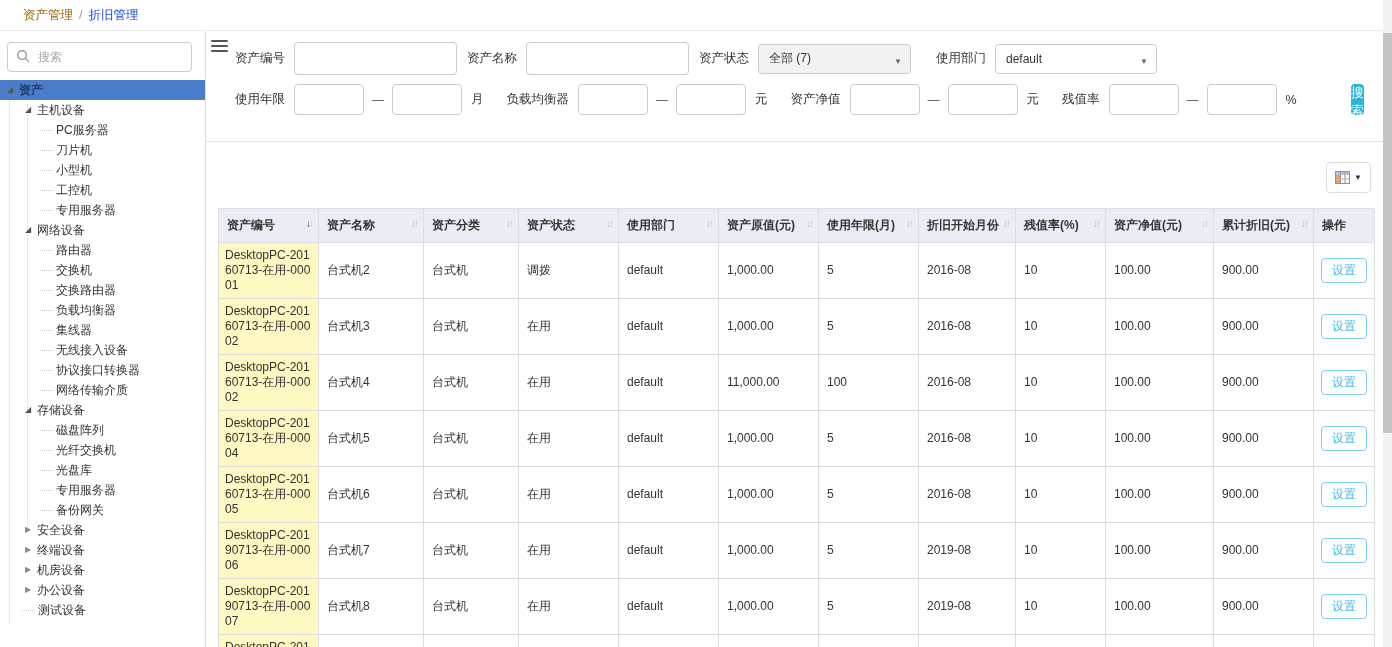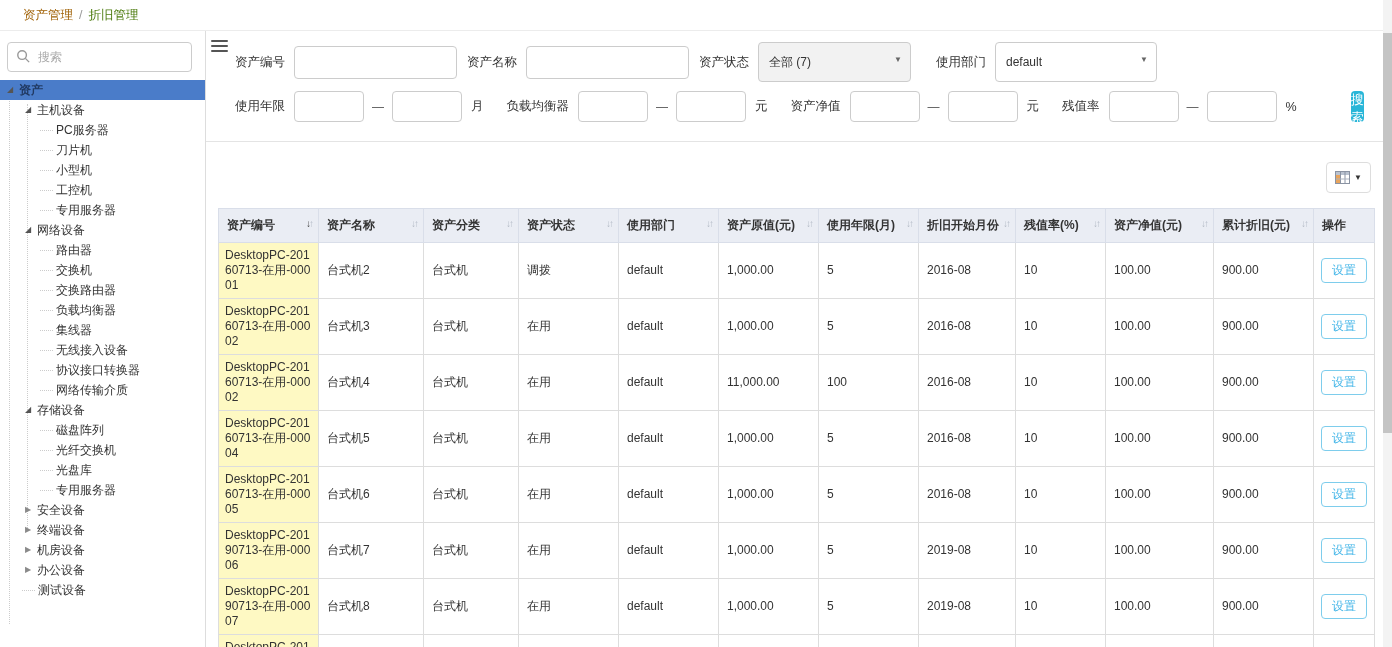--- a/index.html
+++ b/index.html
@@ -4,21 +4,21 @@
 <style>
   * { box-sizing: border-box; margin: 0; padding: 0; }
   html, body { width: 1392px; height: 647px; overflow: hidden; background: #fff;
     font-family: "Liberation Sans", "DejaVu Sans", sans-serif; color: #333; font-size: 12px; }
 
   
   .breadcrumb { height: 31px; line-height: 30px; padding-left: 23px; border-bottom: 1px solid #ececec;
     font-size: 12.5px; white-space: nowrap; }
   .breadcrumb a { color: #a16207; text-decoration: none; cursor: pointer; }
   .breadcrumb .sep { color: #999; margin: 0 6px; }
-  .breadcrumb .current { color: #4d7c0f; }
+  .breadcrumb .current { color: #1d4ed8; }
 
   .layout { display: flex; height: 616px; }
 
   
   .sidebar { width: 206px; flex: 0 0 206px; border-right: 1px solid #ddd; position: relative; overflow: hidden; }
   .search-box { position: absolute; left: 7px; top: 11px; width: 185px; height: 30px; }
   .search-box input { width: 100%; height: 30px; border: 1px solid #ccc; border-radius: 4px;
     padding: 0 8px 0 30px; font-size: 12px; color: #333; outline: none;
     font-family: "Liberation Sans", sans-serif; }
   .search-box input::placeholder { color: #aaa; }
@@ -42,21 +42,21 @@
   .hamburger { position: absolute; left: 5px; top: 9px; width: 17px; height: 13px; cursor: pointer; }
   .hamburger span { display: block; height: 2px; background: #555; margin-bottom: 3px; border-radius: 1px; }
 
   .filters { position: absolute; left: 29px; top: 11px; right: 40px; }
   .frow { display: flex; align-items: center; margin-bottom: 9px; flex-wrap: nowrap; }
   .flabel { font-size: 12.5px; color: #333; margin-right: 9px; white-space: nowrap; }
   .finput { border: 1px solid #ccc; border-radius: 4px; height: 33px; padding: 0 8px; font-size: 12px;
     outline: none; font-family: "Liberation Sans", sans-serif; background: #fff; }
   .finput.wide { width: 163px; }
   .finput.small { width: 70px; height: 31px; }
-  .fsel { position: relative; height: 40px; border: 1px solid #ccc; border-radius: 4px; background: #fff;
+  .fsel { position: relative; height: 30px; border: 1px solid #ccc; border-radius: 4px; background: #fff;
     display: flex; align-items: center; padding: 0 22px 0 10px; cursor: pointer; color: #333; }
   .fsel.grayed { background: #f2f2f2; }
   .fsel .caret { position: absolute; right: 8px; top: 12px; font-size: 8px; color: #666; }
   .fgroup { display: flex; align-items: center; margin-right: 10px; }
   .fgroup.gap-lg { margin-right: 25px; }
   .dash { margin: 0 8px; color: #555; }
   .funit { margin-left: 9px; margin-right: 13px; font-size: 12.5px; }
   .btn-search { margin-left: 31px; width: 50px; height: 31px; background: #29b6d8; color: #fff; border: none;
     border-radius: 4px; font-size: 13px; cursor: pointer; font-family: "Liberation Sans", sans-serif; }
 
@@ -180,20 +180,24 @@
           <span class="guide"></span>
           <span class="lbl">光纤交换机</span>
         </div>
         <div class="tree-row level-2 leaf">
           <span class="guide"></span>
           <span class="lbl">光盘库</span>
         </div>
         <div class="tree-row level-2 leaf">
           <span class="guide"></span>
           <span class="lbl">专用服务器</span>
+        </div>
+        <div class="tree-row level-2 leaf">
+          <span class="guide"></span>
+          <span class="lbl">备份网关</span>
         </div>
         <div class="tree-row level-1 collapsed">
           <span class="expander col">▶</span>
           <span class="lbl">安全设备</span>
         </div>
         <div class="tree-row level-1 collapsed">
           <span class="expander col">▶</span>
           <span class="lbl">终端设备</span>
         </div>
         <div class="tree-row level-1 collapsed">

